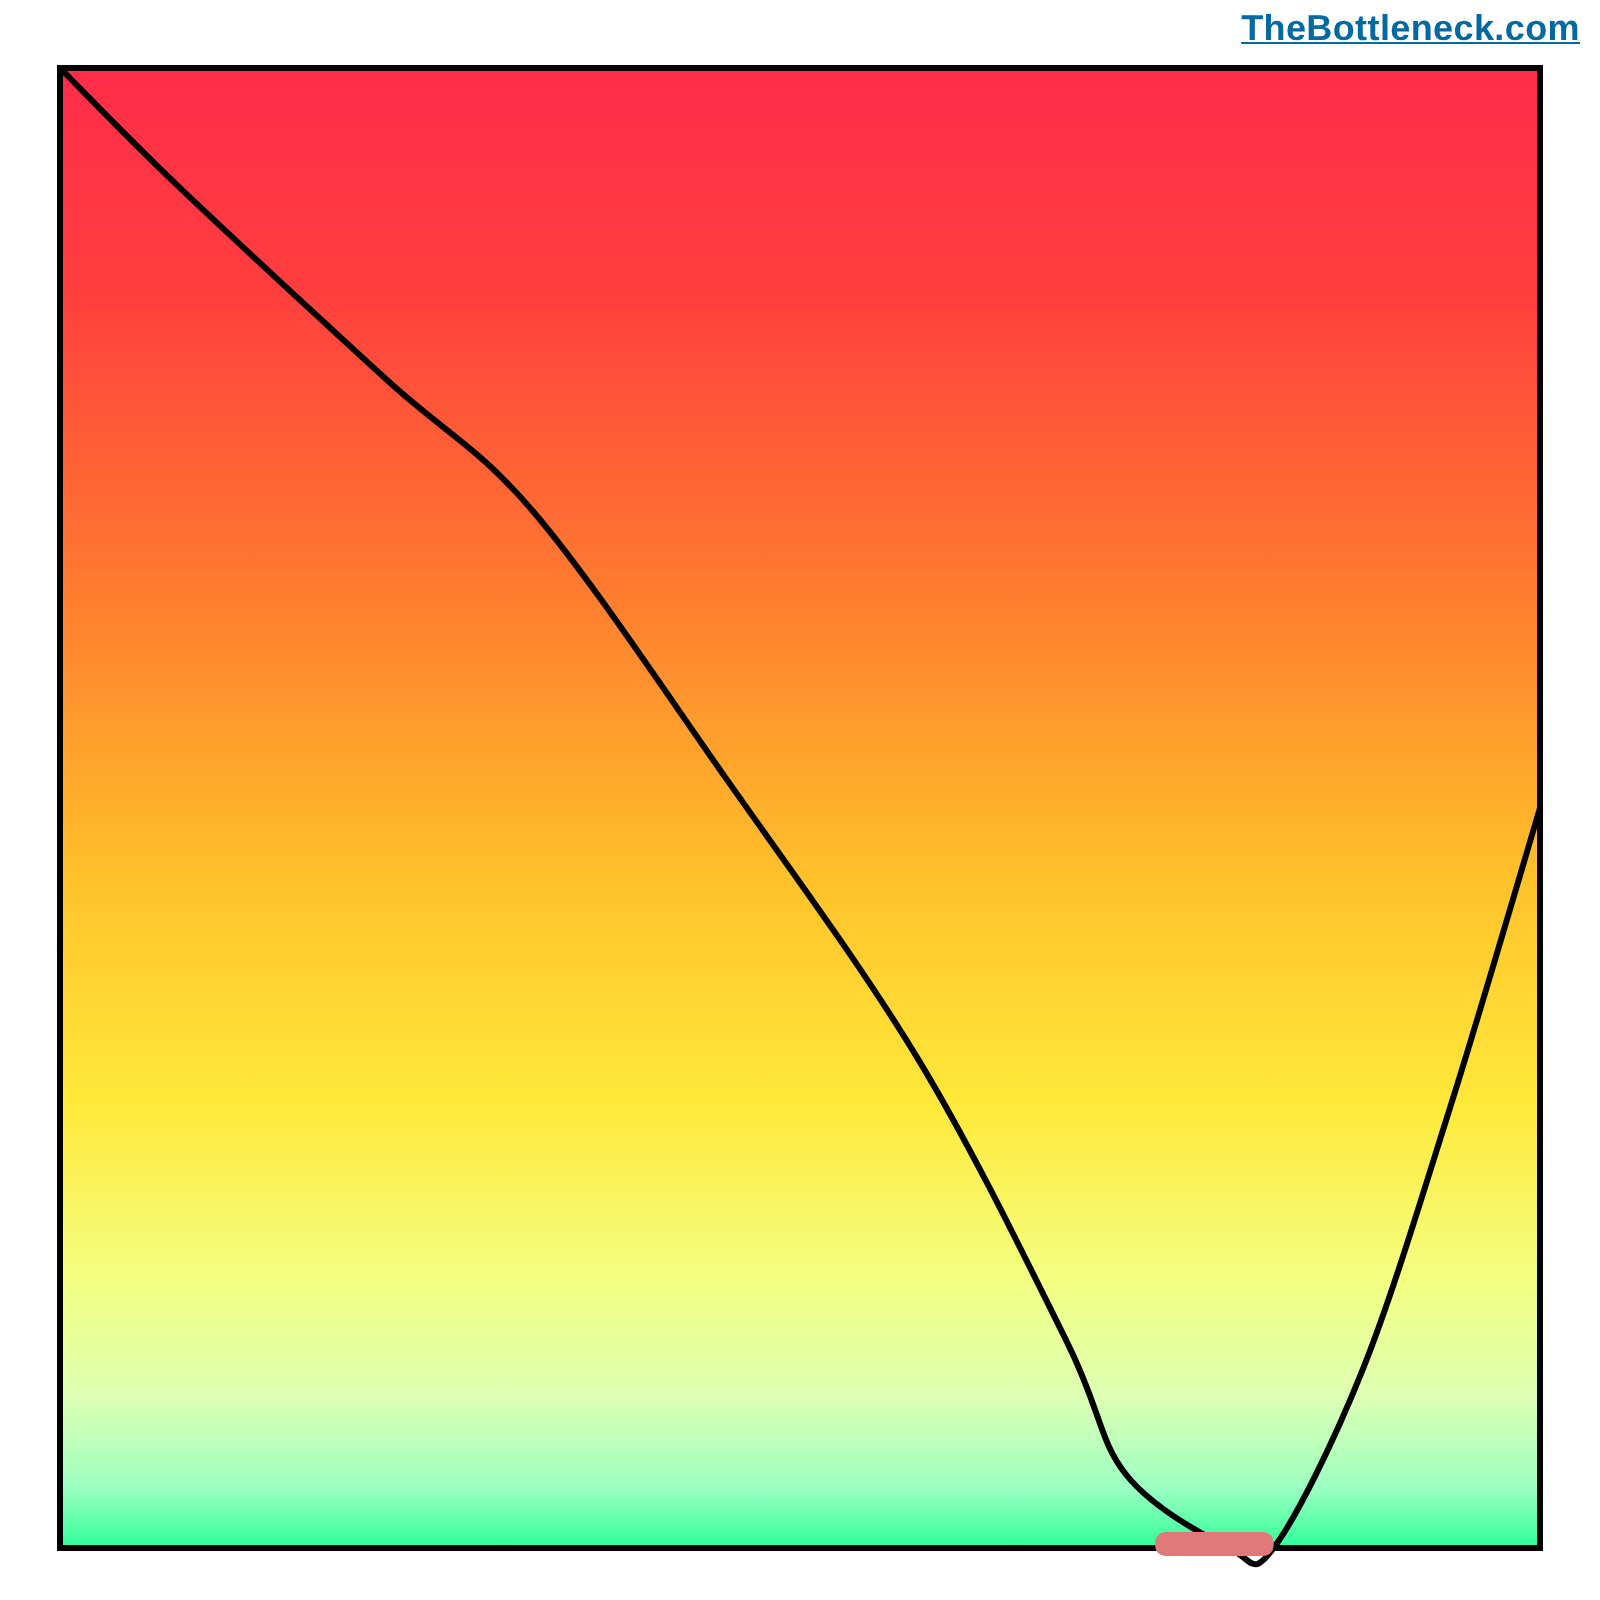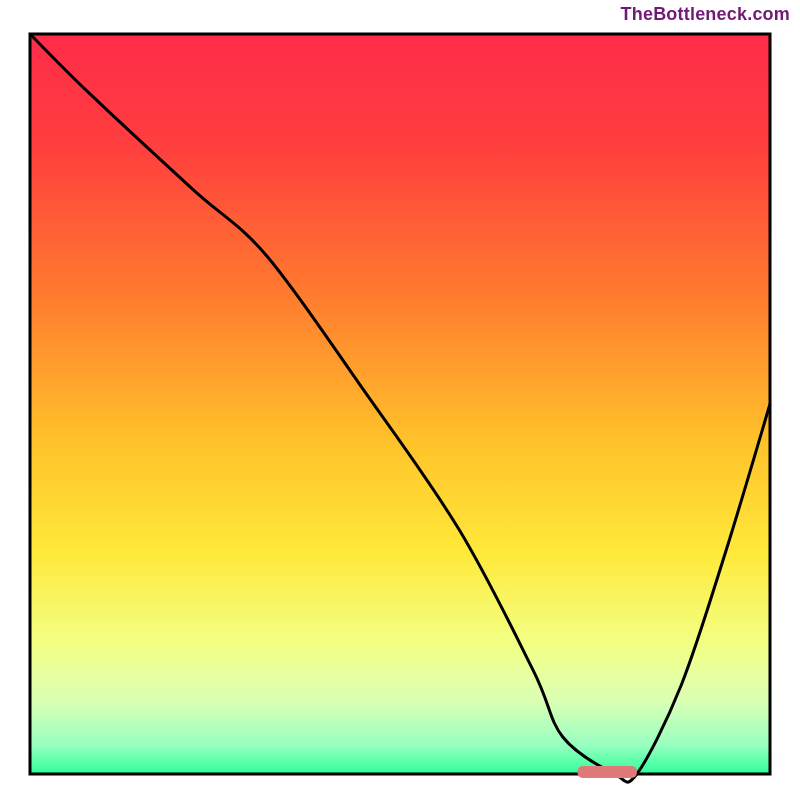--- a/index.html
+++ b/index.html
@@ -10,22 +10,23 @@
     background: #ffffff;
     font-family: Arial, Helvetica, sans-serif;
     position: relative;
   }
   .watermark {
     position: absolute;
     top: 4px;
     right: 10px;
     font-size: 18px;
     font-weight: bold;
-    color: #701a75;
+    color: #0369a1;
     letter-spacing: 0.2px;
+    text-decoration: underline;
   }
   .plot-outer {
     position: absolute;
     left: 20px;
     top: 24px;
     width: 760px;
     height: 760px;
   }
   svg {
     display: block;

